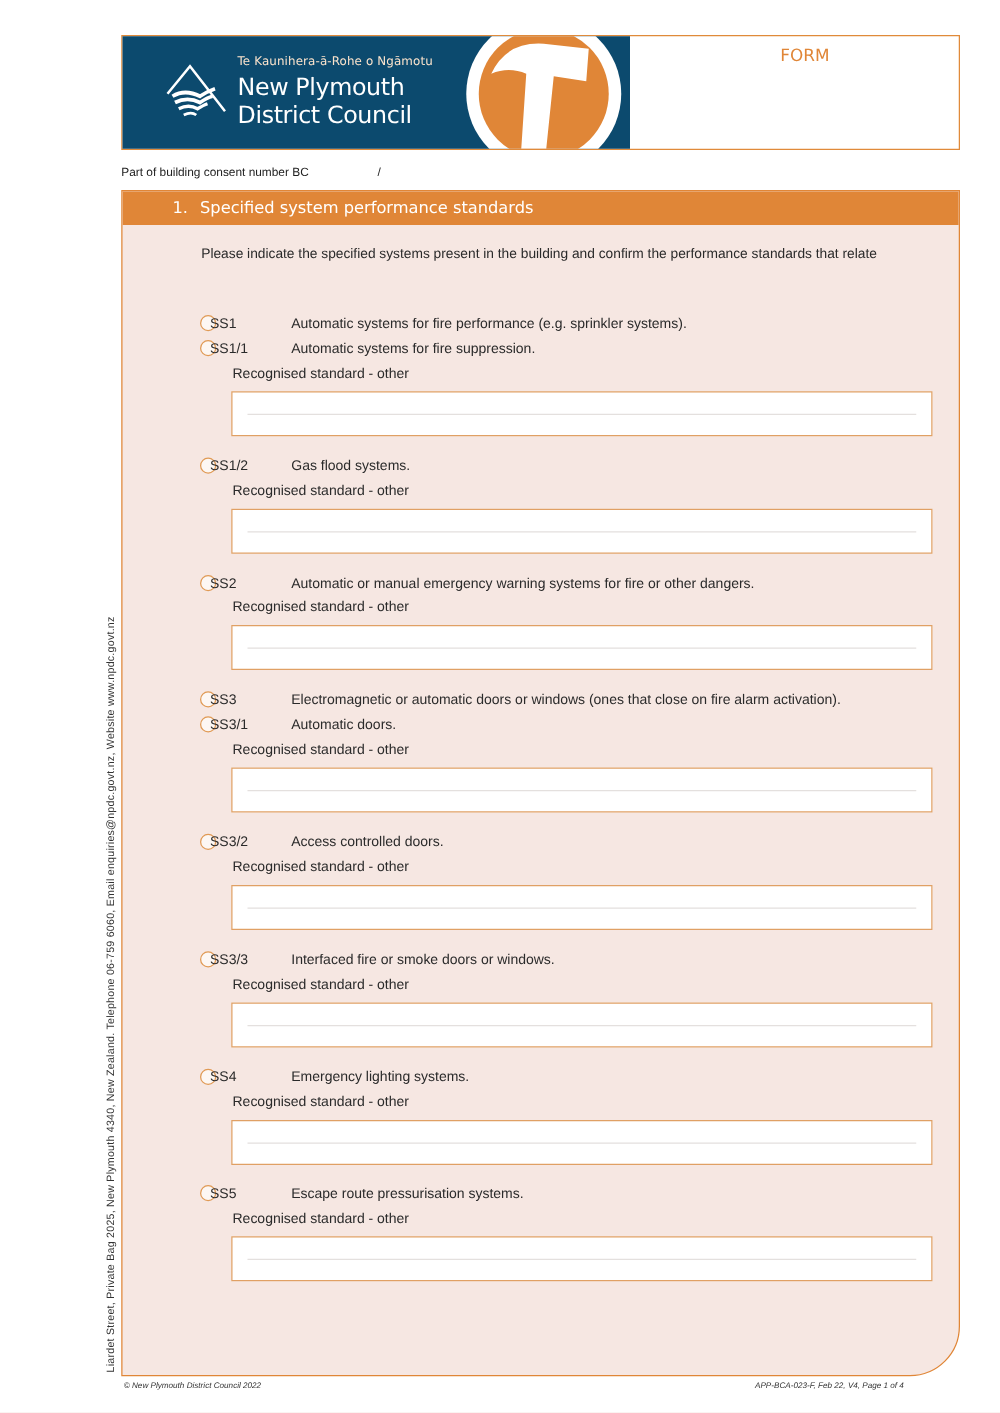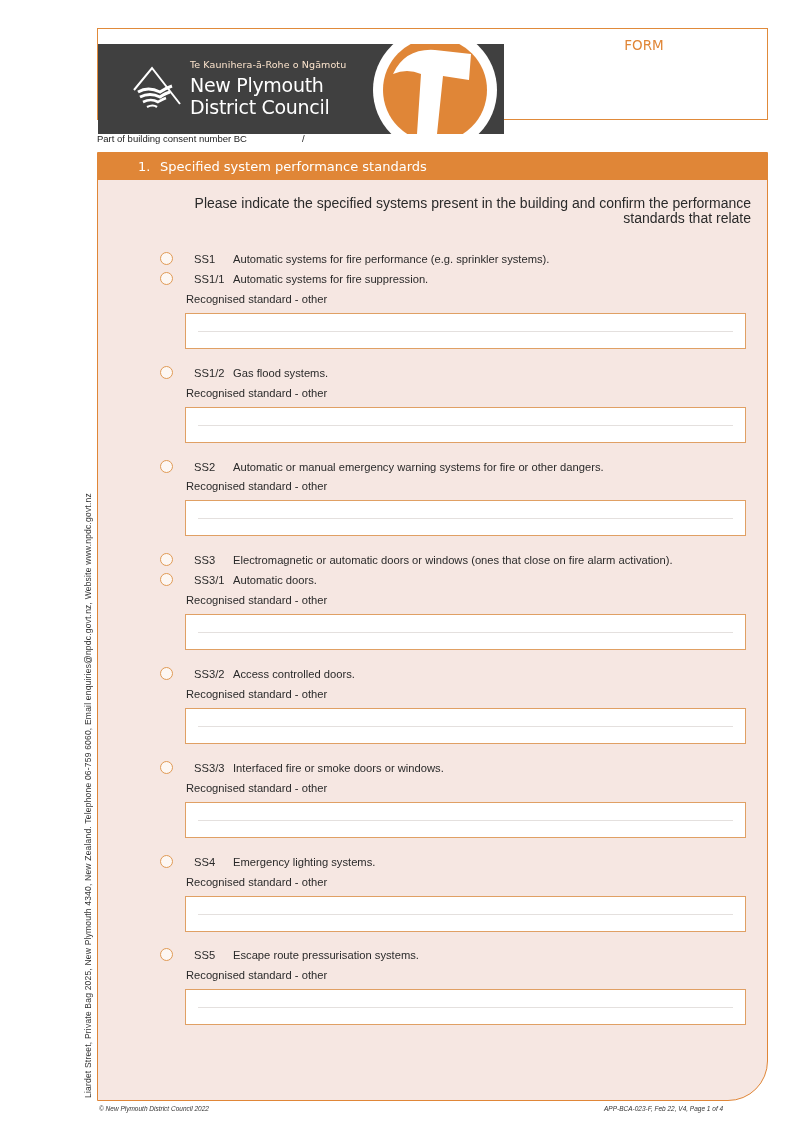--- a/index.html
+++ b/index.html
@@ -6,22 +6,22 @@
   body {
     width: 800px; height: 1130px; background: #ffffff; position: relative; overflow: hidden;
     font-family: "Liberation Sans", sans-serif; color: #2a2a2a;
   }
   
   .header {
     position: absolute; left: 97px; top: 28px; width: 671px; height: 92px;
     border: 1.5px solid #e08a3a; box-sizing: border-box; background: #ffffff;
   }
   .header-band {
-    position: absolute; left: 0; top: 15px; width: 406px; height: 100%;
-    background: #404040; overflow: hidden;
+    position: absolute; left: 0; top: 0; width: 406px; height: 100%;
+    background: #0c4a6e; overflow: hidden;
   }
   .logo-mark { position: absolute; left: 32px; top: 20px; width: 56px; height: 48px; }
   .logo-sub {
     position: absolute; left: 92px; top: 15px; font-size: 9.5px; color: #fbe3cc;
     font-family: "DejaVu Sans", sans-serif; letter-spacing: 0.1px;
   }
   .logo-title {
     position: absolute; left: 92px; top: 30px; font-size: 19px; line-height: 22px;
     color: #ffffff; font-weight: normal; font-family: "DejaVu Sans", sans-serif; letter-spacing: -0.3px;
   }
@@ -46,28 +46,28 @@
     border: 1.5px solid #e08637; box-sizing: border-box; background: #f6e7e2;
     border-bottom-right-radius: 40px; overflow: hidden;
   }
   .panel-head {
     height: 27px; background: #e08637; color: #ffffff; font-size: 13px;
     font-family: "DejaVu Sans", sans-serif; line-height: 27px; position: relative;
   }
   .panel-num { position: absolute; left: 40px; }
   .panel-title { position: absolute; left: 62px; }
   .intro {
-    position: absolute; left: 63px; top: 43px; width: 590px; font-size: 14px; line-height: 15px; color: #2a2a2a; text-align: right;
+    position: absolute; left: 63px; top: 43px; width: 590px; font-size: 11px; line-height: 15px; color: #2a2a2a;
   }
   .item-row { position: absolute; left: 62px; font-size: 11.2px; color: #2a2a2a; }
   .radio {
     position: absolute; width: 13px; height: 13px; border-radius: 50%;
     border: 1.4px solid #e09a55; background: #fdf7f3; box-sizing: border-box; top: -1px; left: 0;
   }
-  .code { position: absolute; left: 34px; top: 0; white-space: nowrap; }
+  .code { position: absolute; left: 8px; top: 0; white-space: nowrap; }
   .desc { position: absolute; left: 73px; top: 0; white-space: nowrap; }
   .rec-label { position: absolute; left: 88px; font-size: 11.2px; color: #2a2a2a; white-space: nowrap; }
   .field {
     position: absolute; left: 87px; width: 561px; height: 36px;
     border: 1.6px solid #e0a064; background: #ffffff; box-sizing: border-box;
   }
   .field-line { position: absolute; left: 12px; right: 12px; top: 17px; height: 1px; background: #e4e0de; }
   
   .side-text {
     position: absolute; left: 83px; top: 1098px; transform-origin: 0 0; transform: rotate(-90deg);

